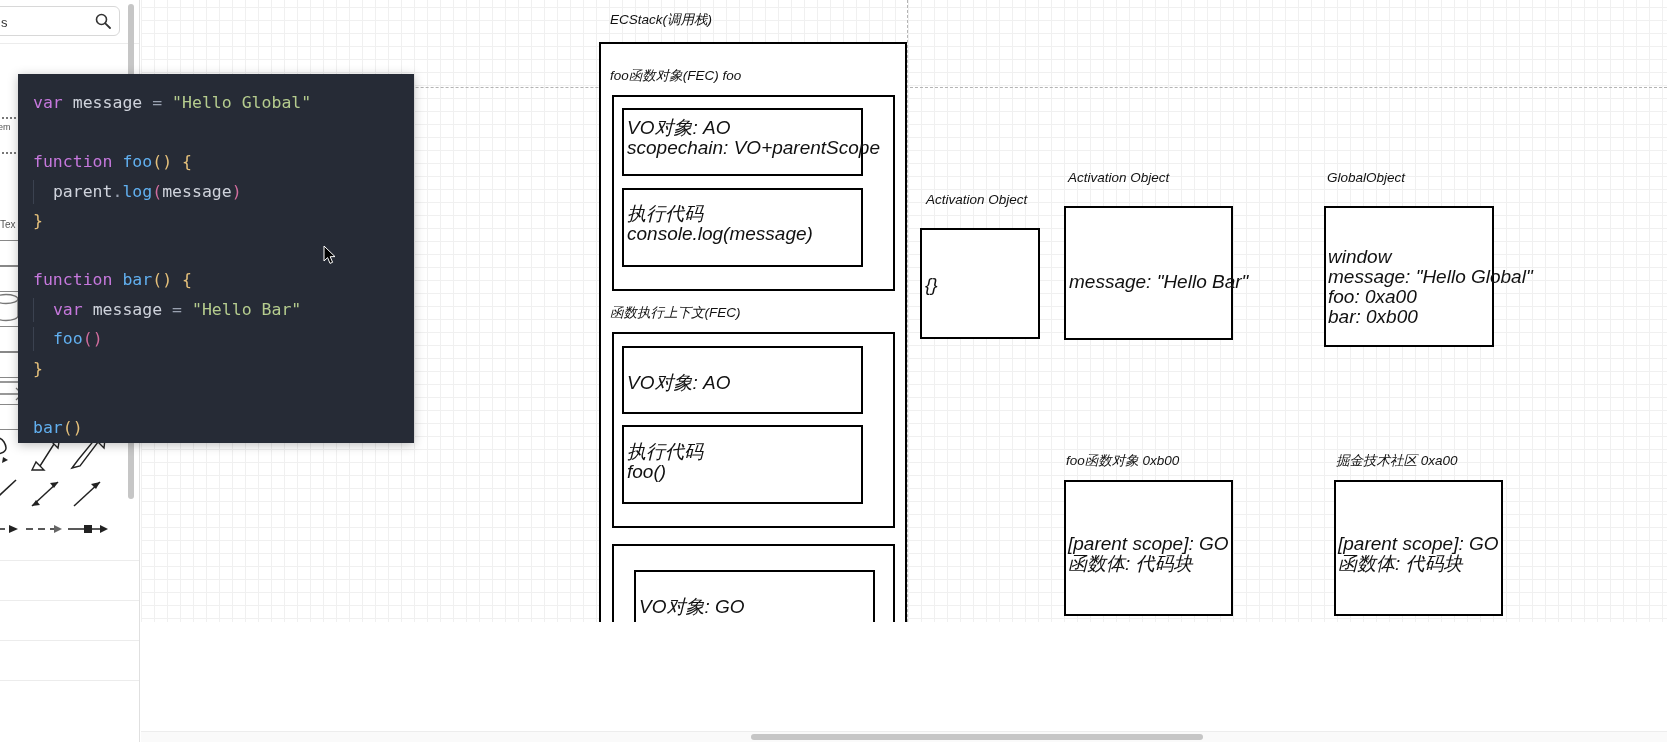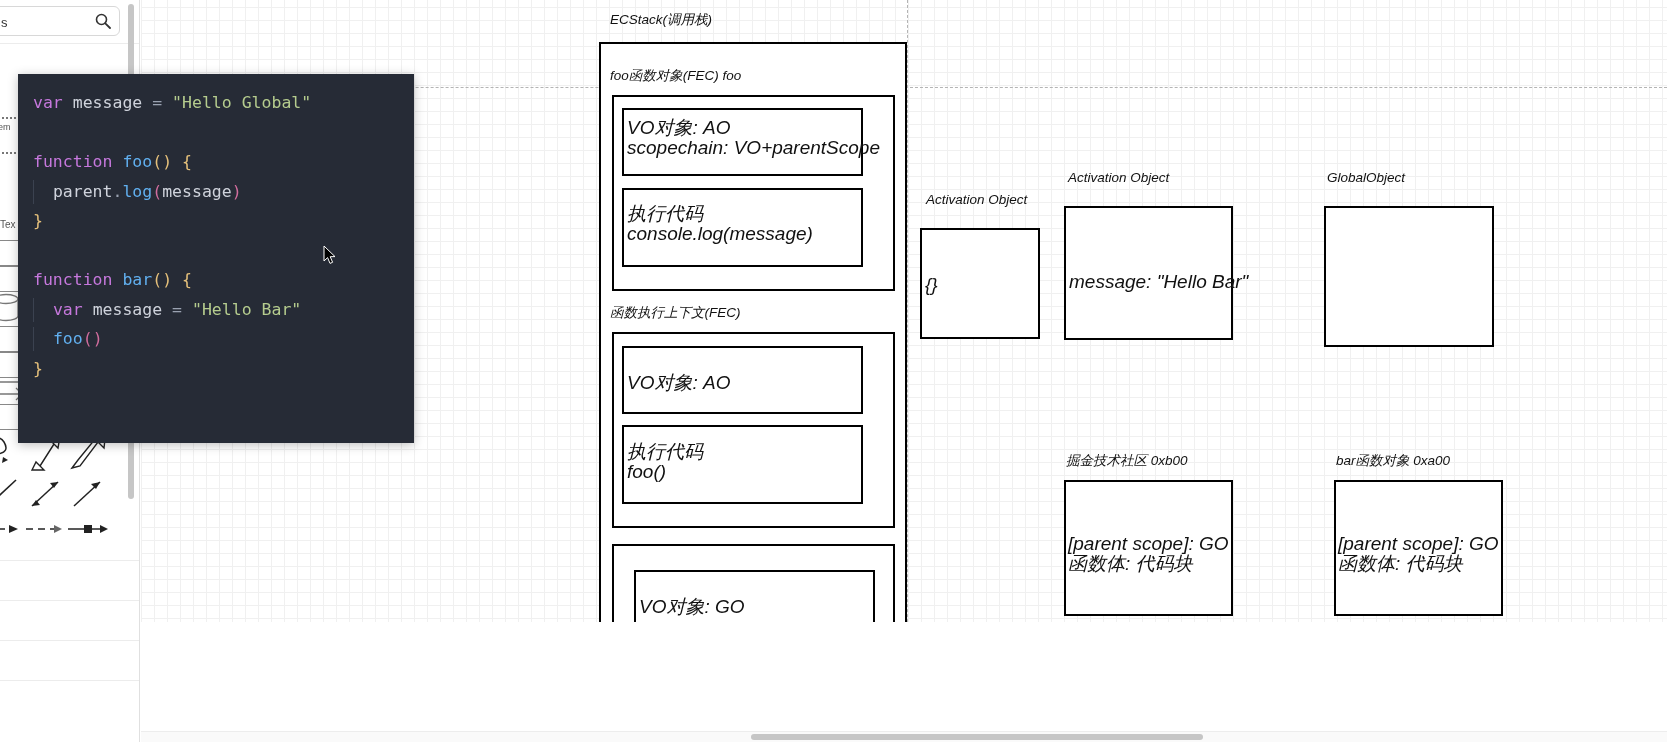--- a/index.html
+++ b/index.html
@@ -264,27 +264,31 @@
     <div class="dlabel" style="left:785px; top:192px;">Activation Object</div>
     <div class="dbox" style="left:779px; top:228px; width:120px; height:111px;"></div>
     <div class="dtext" style="left:784px; top:275px;">{}</div>
 
     <div class="dlabel" style="left:927px; top:170px;">Activation Object</div>
     <div class="dbox" style="left:923px; top:206px; width:169px; height:134px;"></div>
     <div class="dtext" style="left:928px; top:272px;">message: "Hello Bar"</div>
 
     <div class="dlabel" style="left:1186px; top:170px;">GlobalObject</div>
     <div class="dbox" style="left:1183px; top:206px; width:170px; height:141px;"></div>
-
-    <div class="dlabel" style="left:925px; top:452px;">掘金技术社区 0xb00</div>
+    <div class="dtext" style="left:1187px; top:247px;">window
+message: "Hello Global"
+foo: 0xa00
+bar: 0xb00</div>
+
+    <div class="dlabel" style="left:925px; top:452px;">foo函数对象 0xb00</div>
     <div class="dbox" style="left:923px; top:480px; width:169px; height:136px;"></div>
     <div class="dtext" style="left:927px; top:534px;">[parent scope]: GO
 函数体: 代码块</div>
 
-    <div class="dlabel" style="left:1195px; top:452px;">bar函数对象 0xa00</div>
+    <div class="dlabel" style="left:1195px; top:452px;">掘金技术社区 0xa00</div>
     <div class="dbox" style="left:1193px; top:480px; width:169px; height:136px;"></div>
     <div class="dtext" style="left:1197px; top:534px;">[parent scope]: GO
 函数体: 代码块</div>
 
   </div>
 
   <div id="cv-hscroll-track">
     <div id="cv-hscroll-thumb"></div>
   </div>
 
@@ -416,20 +420,21 @@
         <div class="cl">&nbsp;</div>
         <div class="cl"><span class="k">function</span><span class="op"> </span><span class="fn">foo</span><span class="yp">(</span><span class="yp">)</span><span class="op"> </span><span class="yp">{</span></div>
         <div class="cl"><span class="igutter"></span><span class="op">  </span><span class="id">parent</span><span class="op">.</span><span class="fn">log</span><span class="pk">(</span><span class="id">message</span><span class="pk">)</span></div>
         <div class="cl"><span class="yp">}</span></div>
         <div class="cl">&nbsp;</div>
         <div class="cl"><span class="k">function</span><span class="op"> </span><span class="fn">bar</span><span class="yp">(</span><span class="yp">)</span><span class="op"> </span><span class="yp">{</span></div>
         <div class="cl"><span class="igutter"></span><span class="op">  </span><span class="k">var</span><span class="op"> </span><span class="id">message</span><span class="op"> </span><span class="op">=</span><span class="op"> </span><span class="st">"Hello Bar"</span></div>
         <div class="cl"><span class="igutter"></span><span class="op">  </span><span class="fn">foo</span><span class="pk">(</span><span class="pk">)</span></div>
         <div class="cl"><span class="yp">}</span></div>
         <div class="cl">&nbsp;</div>
+        <div class="cl"><span class="fn">bar</span><span class="yp">(</span><span class="yp">)</span></div>
       </div>
   </div>
 
   <div id="cursor">
     <svg width="14" height="20" viewBox="0 0 14 20">
       <path d="M1 1 L1 16 L4.6 12.6 L7 18.4 L9.6 17.3 L7.2 11.7 L12 11.6 Z" fill="#000" stroke="#fff" stroke-width="1"></path>
     </svg>
   </div>
 
 </div>

